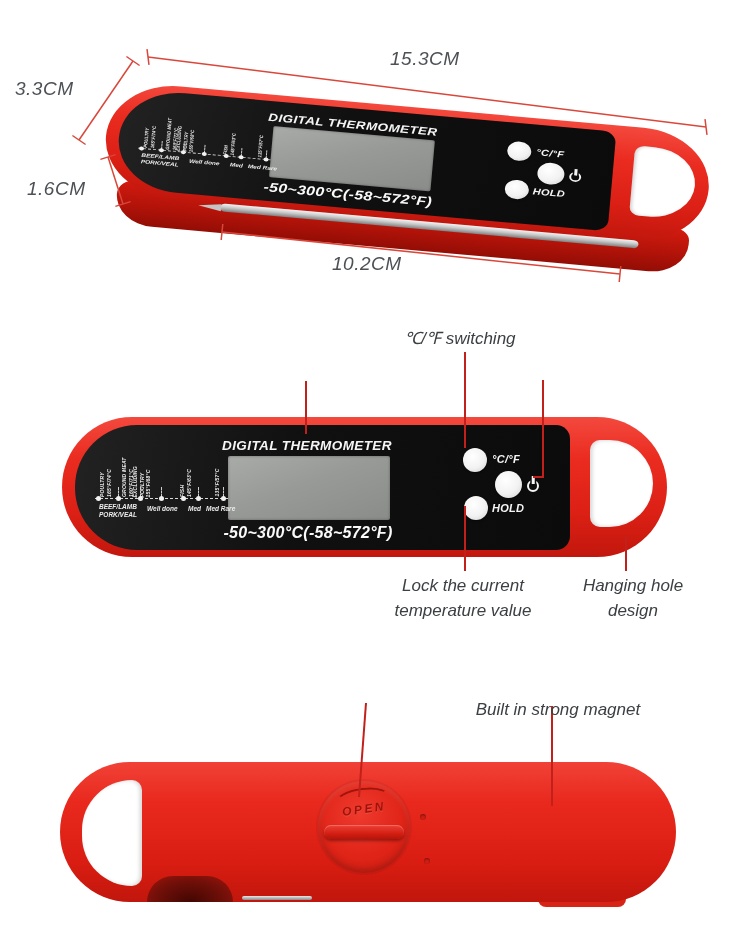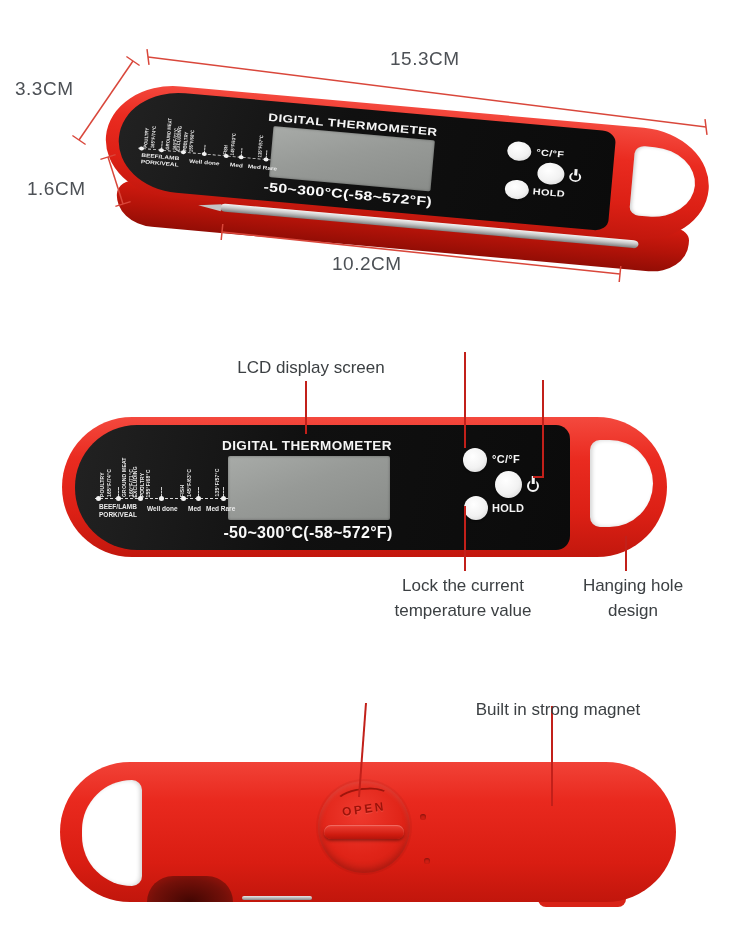--- a/index.html
+++ b/index.html
@@ -1,18 +1,18 @@
 <!DOCTYPE html>
 <html><head>
 <meta charset="utf-8">
 <style>
   * { margin:0; padding:0; box-sizing:border-box; }
   html,body { background:#ffffff; }
   body { font-family:"Liberation Sans", sans-serif; }
-  .stage { position:relative; width:750px; height:940px; background:#fff; overflow:hidden; margin:0 auto; }
+  .stage { position:relative; width:750px; height:940px; background:#fff; overflow:hidden; margin:0 auto;font-style:italic; }
 
   
   .lines-svg { position:absolute; left:0; top:0; z-index:10; pointer-events:none; }
 
   
   .dim-label { position:absolute; font-size:19px; color:#4d5156; letter-spacing:0.5px; z-index:11; }
   .ann-label { position:absolute; font-size:17px; color:#3c4043; text-align:center; line-height:25px; z-index:11; }
 
   
   .thermo-front { position:absolute; width:605px; height:140px; border-radius:70px;
@@ -186,21 +186,21 @@
         <span class="btn-lab lab-cf">°C/°F</span>
         <span class="btn b-pwr"></span>
         <span class="power-glyph"></span>
         <span class="btn b-hold"></span>
         <span class="btn-lab lab-hold">HOLD</span>
       </div>
       <div class="t-hole"></div>
     </div>
   </div>
 
-  <div class="ann-label" style="left:211px; top:355px; width:200px;">LCD display screen</div>
+  <div class="ann-label" style="left:350px; top:326px; width:220px;">℃/℉ switching</div>
   <div class="ann-label" style="left:383px; top:573px; width:160px;">Lock the current temperature value</div>
   <div class="ann-label" style="left:573px; top:573px; width:120px;">Hanging hole design</div>
 
   <div class="thermo-mid">
     <div class="thermo-front">
       <div class="t-panel">
         <div class="t-title">DIGITAL THERMOMETER</div>
         <div class="t-lcd"></div>
         <div class="t-range">-50~300°C(-58~572°F)</div>
         <div class="t-chart">

